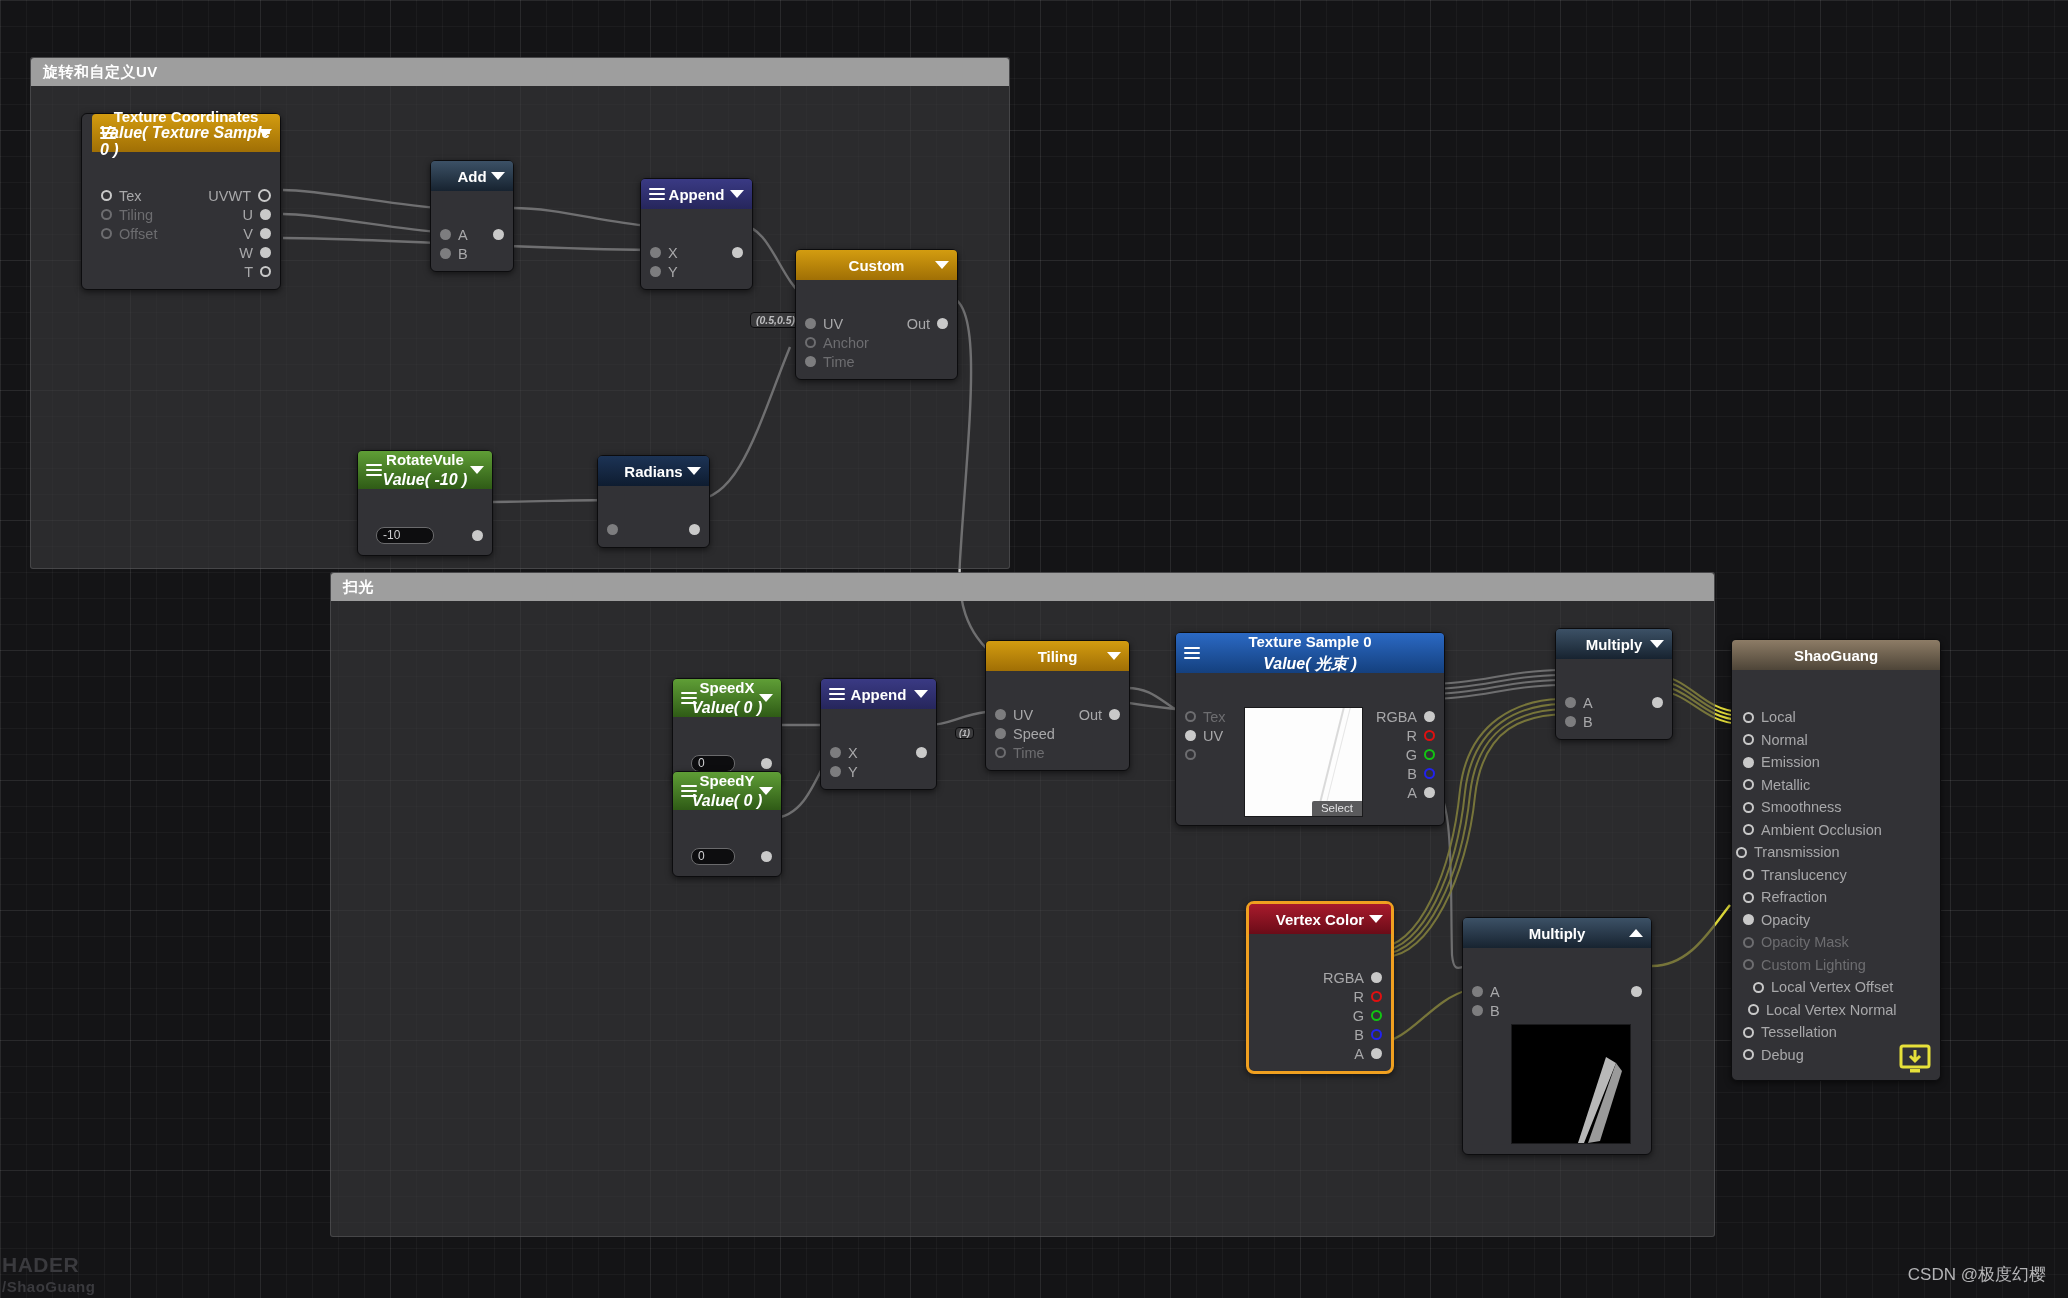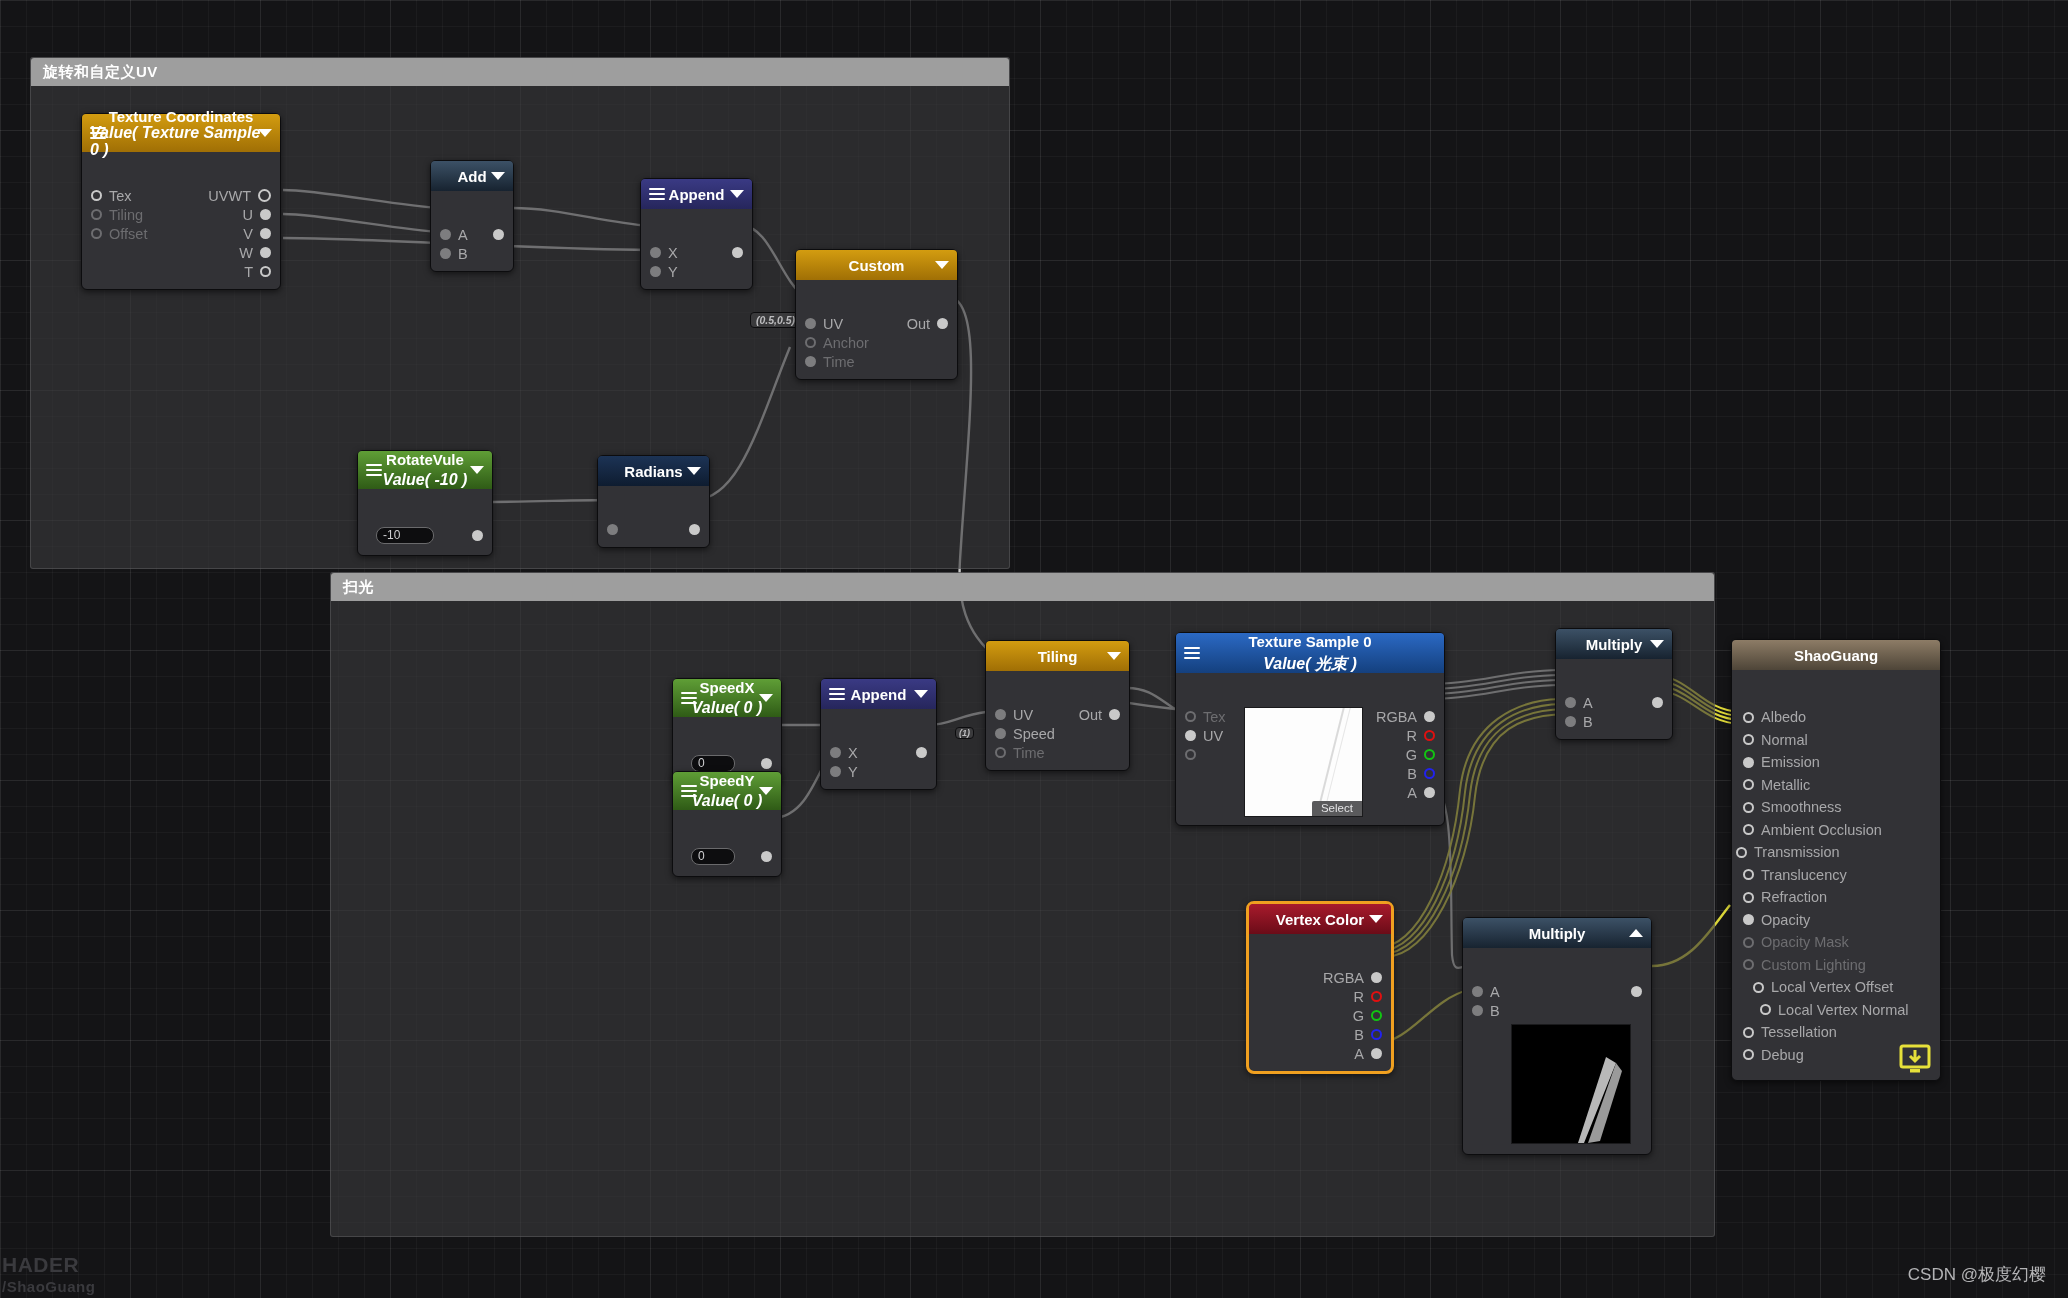--- a/index.html
+++ b/index.html
@@ -210,21 +210,21 @@
 </svg>
 
 <div class="group" style="left:30px; top:57px; width:980px; height:512px;">
   <div class="group-header">旋转和自定义UV</div>
 </div>
 
 <div class="group" style="left:330px; top:572px; width:1385px; height:665px;">
   <div class="group-header">扫光</div>
 </div>
 
-<div class="node" style="left:81px; top:113px; width:200px;">
+<div class="node" style="left:81px; top:113px; width:200px;padding-left:10px;">
   <div class="node-head h-gold two-line">
     <span class="hamburger">
         <i></i>
         <i></i>
         <i></i>
       </span>
     <span class="node-title">Texture Coordinates</span>
     <span class="node-sub">Value( Texture Sample 0 )</span>
     <span class="chev"></span>
   </div>
@@ -580,21 +580,21 @@
 </div>
 
 <div class="node" style="left:1731px; top:639px; width:210px;">
   <div class="node-head h-tan">
     <span class="node-title">ShaoGuang</span>
   </div>
   <div class="ports" id="shaoguang-slots" style="padding:8px 0 14px 0; position:relative;">
 
     <div class="port-row" style="height: 22.5px; padding-left: 11px;">
         <span class="dot hollow"></span>
-        <span class="lbl left">Albedo</span>
+        <span class="lbl left">Local</span>
       </div>
       <div class="port-row" style="height: 22.5px; padding-left: 11px;">
         <span class="dot hollow"></span>
         <span class="lbl left">Normal</span>
       </div>
       <div class="port-row" style="height: 22.5px; padding-left: 11px;">
         <span class="dot filled"></span>
         <span class="lbl left">Emission</span>
       </div>
       <div class="port-row" style="height: 22.5px; padding-left: 11px;">
@@ -630,21 +630,21 @@
         <span class="lbl left dim">Opacity Mask</span>
       </div>
       <div class="port-row" style="height: 22.5px; padding-left: 11px;">
         <span class="dot hollow dim"></span>
         <span class="lbl left dim">Custom Lighting</span>
       </div>
       <div class="port-row" style="height: 22.5px; padding-left: 21px;">
         <span class="dot hollow"></span>
         <span class="lbl left">Local Vertex Offset</span>
       </div>
-      <div class="port-row" style="height: 22.5px; padding-left: 28px;">
+      <div class="port-row" style="height: 22.5px; padding-left: 16px;">
         <span class="dot hollow"></span>
         <span class="lbl left">Local Vertex Normal</span>
       </div>
       <div class="port-row" style="height: 22.5px; padding-left: 11px;">
         <span class="dot hollow"></span>
         <span class="lbl left">Tessellation</span>
       </div>
       <div class="port-row" style="height: 22.5px; padding-left: 11px;">
         <span class="dot hollow"></span>
         <span class="lbl left">Debug</span>

